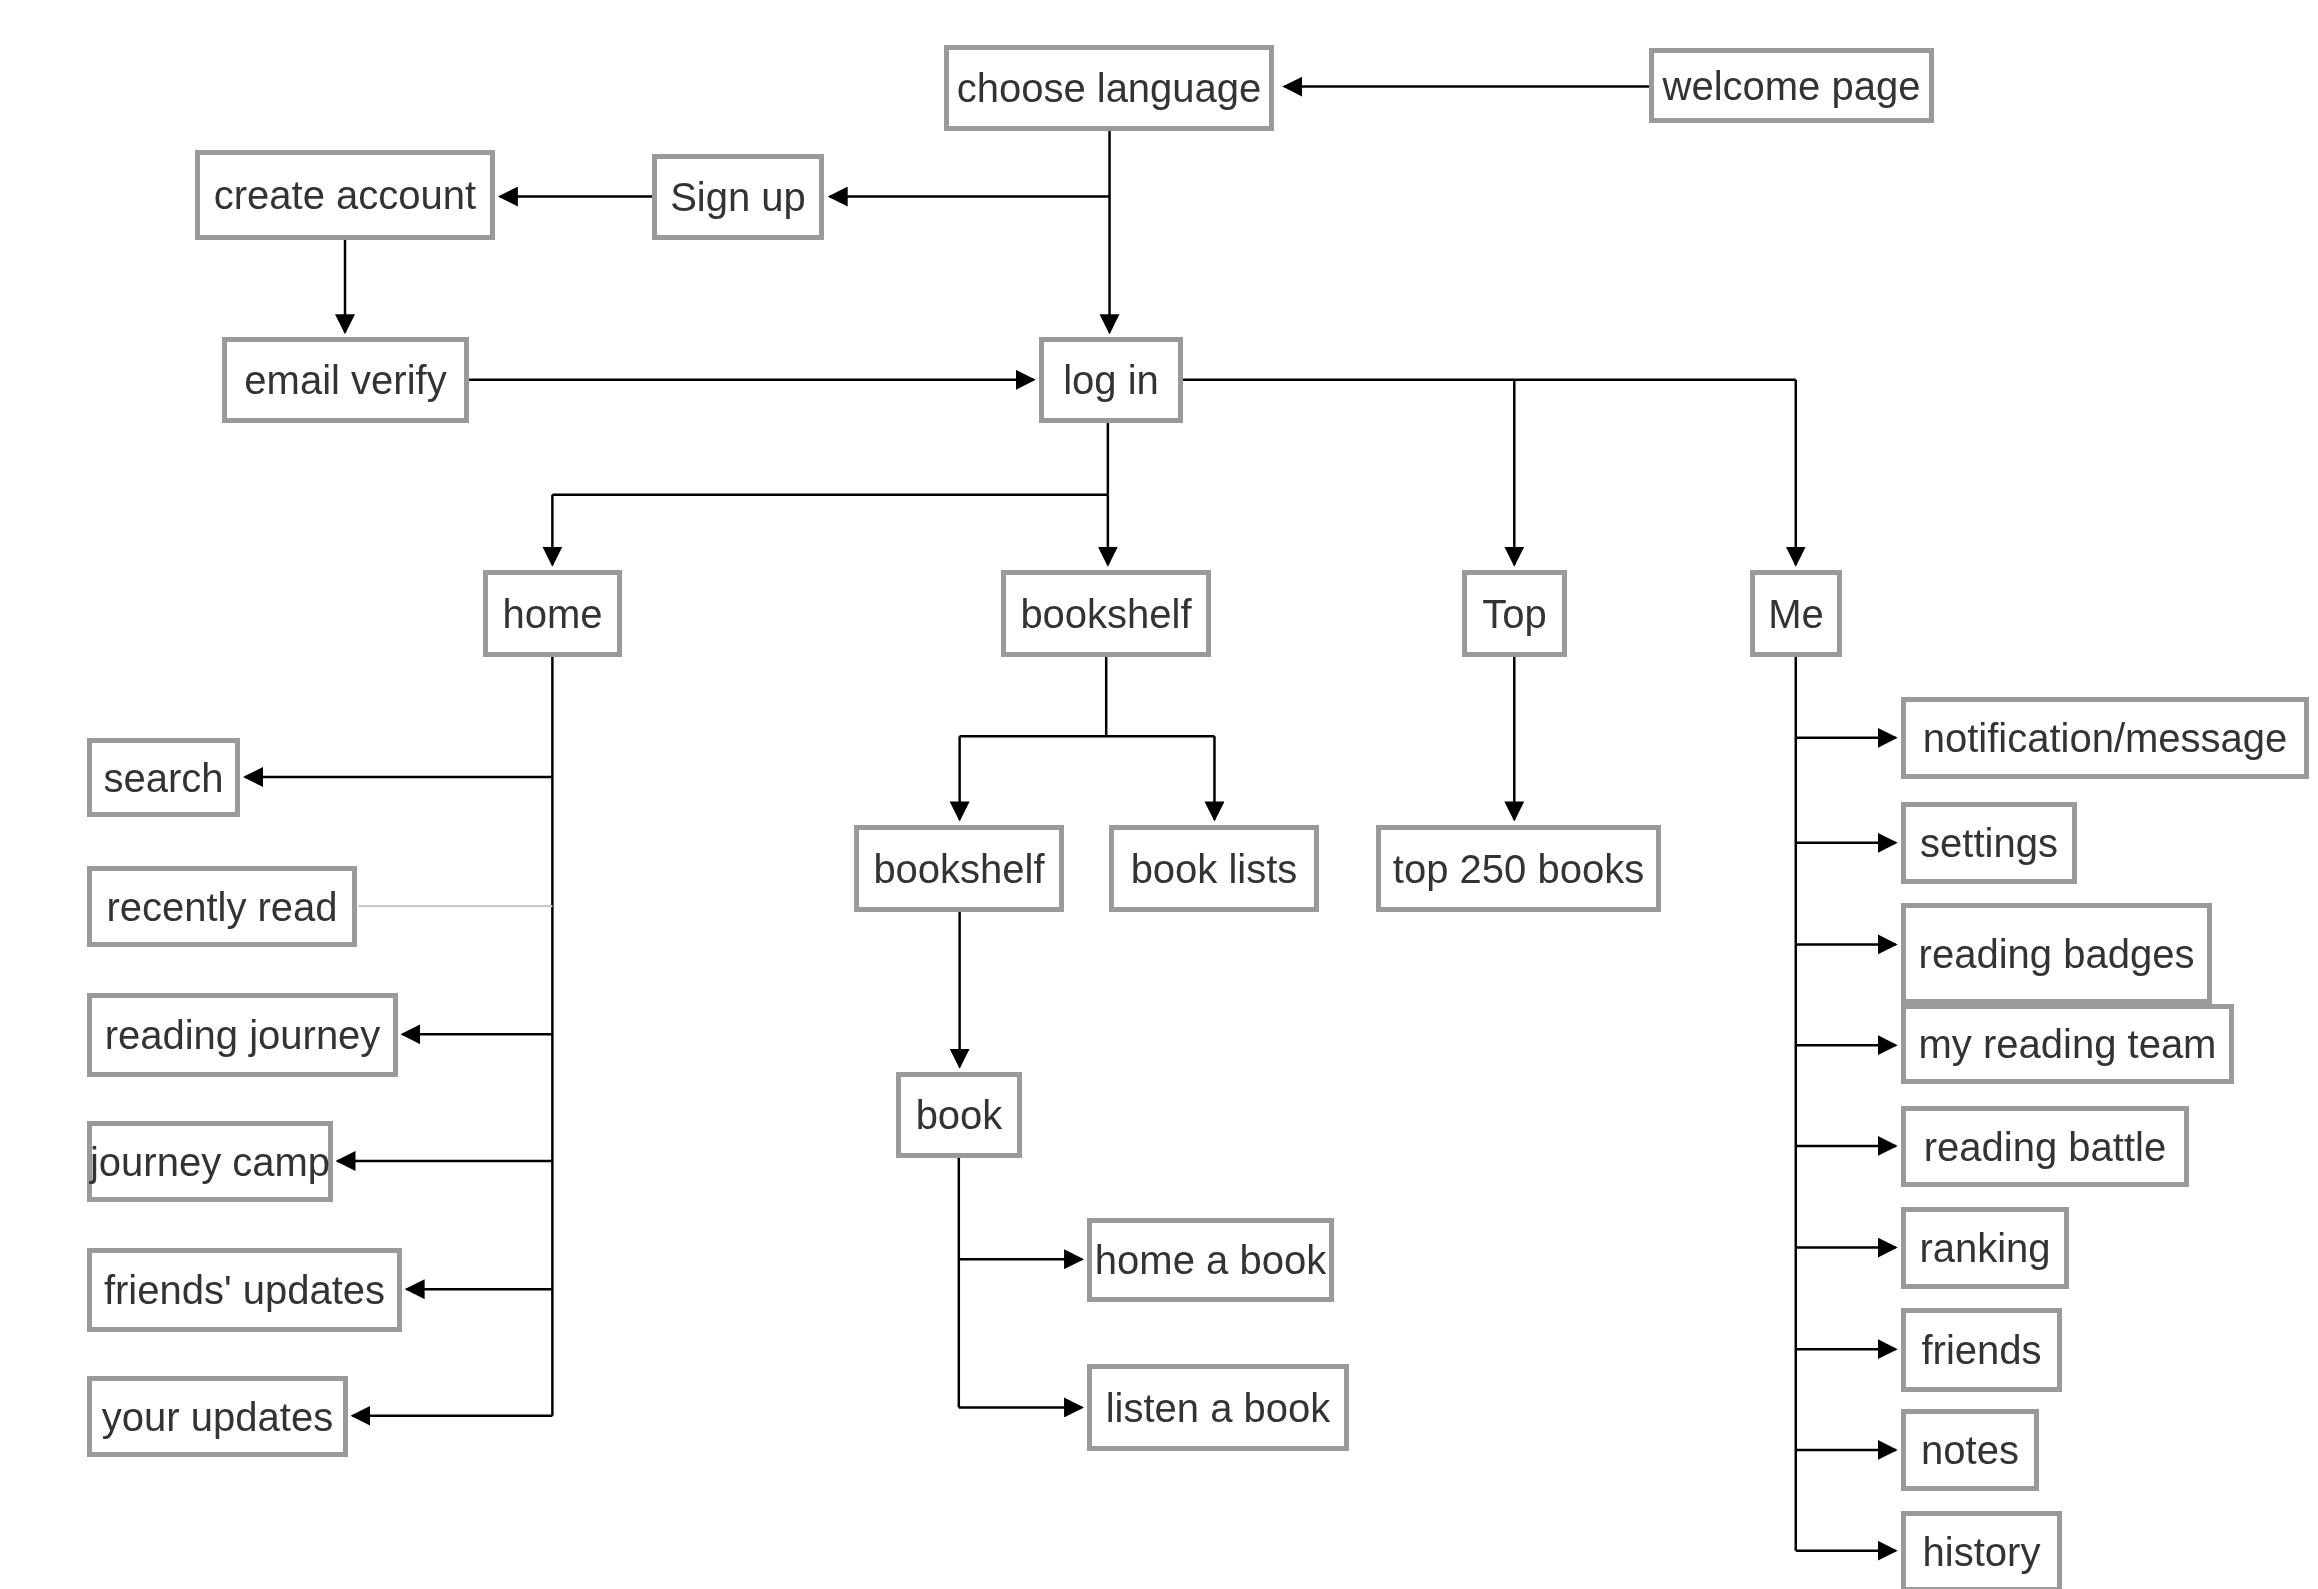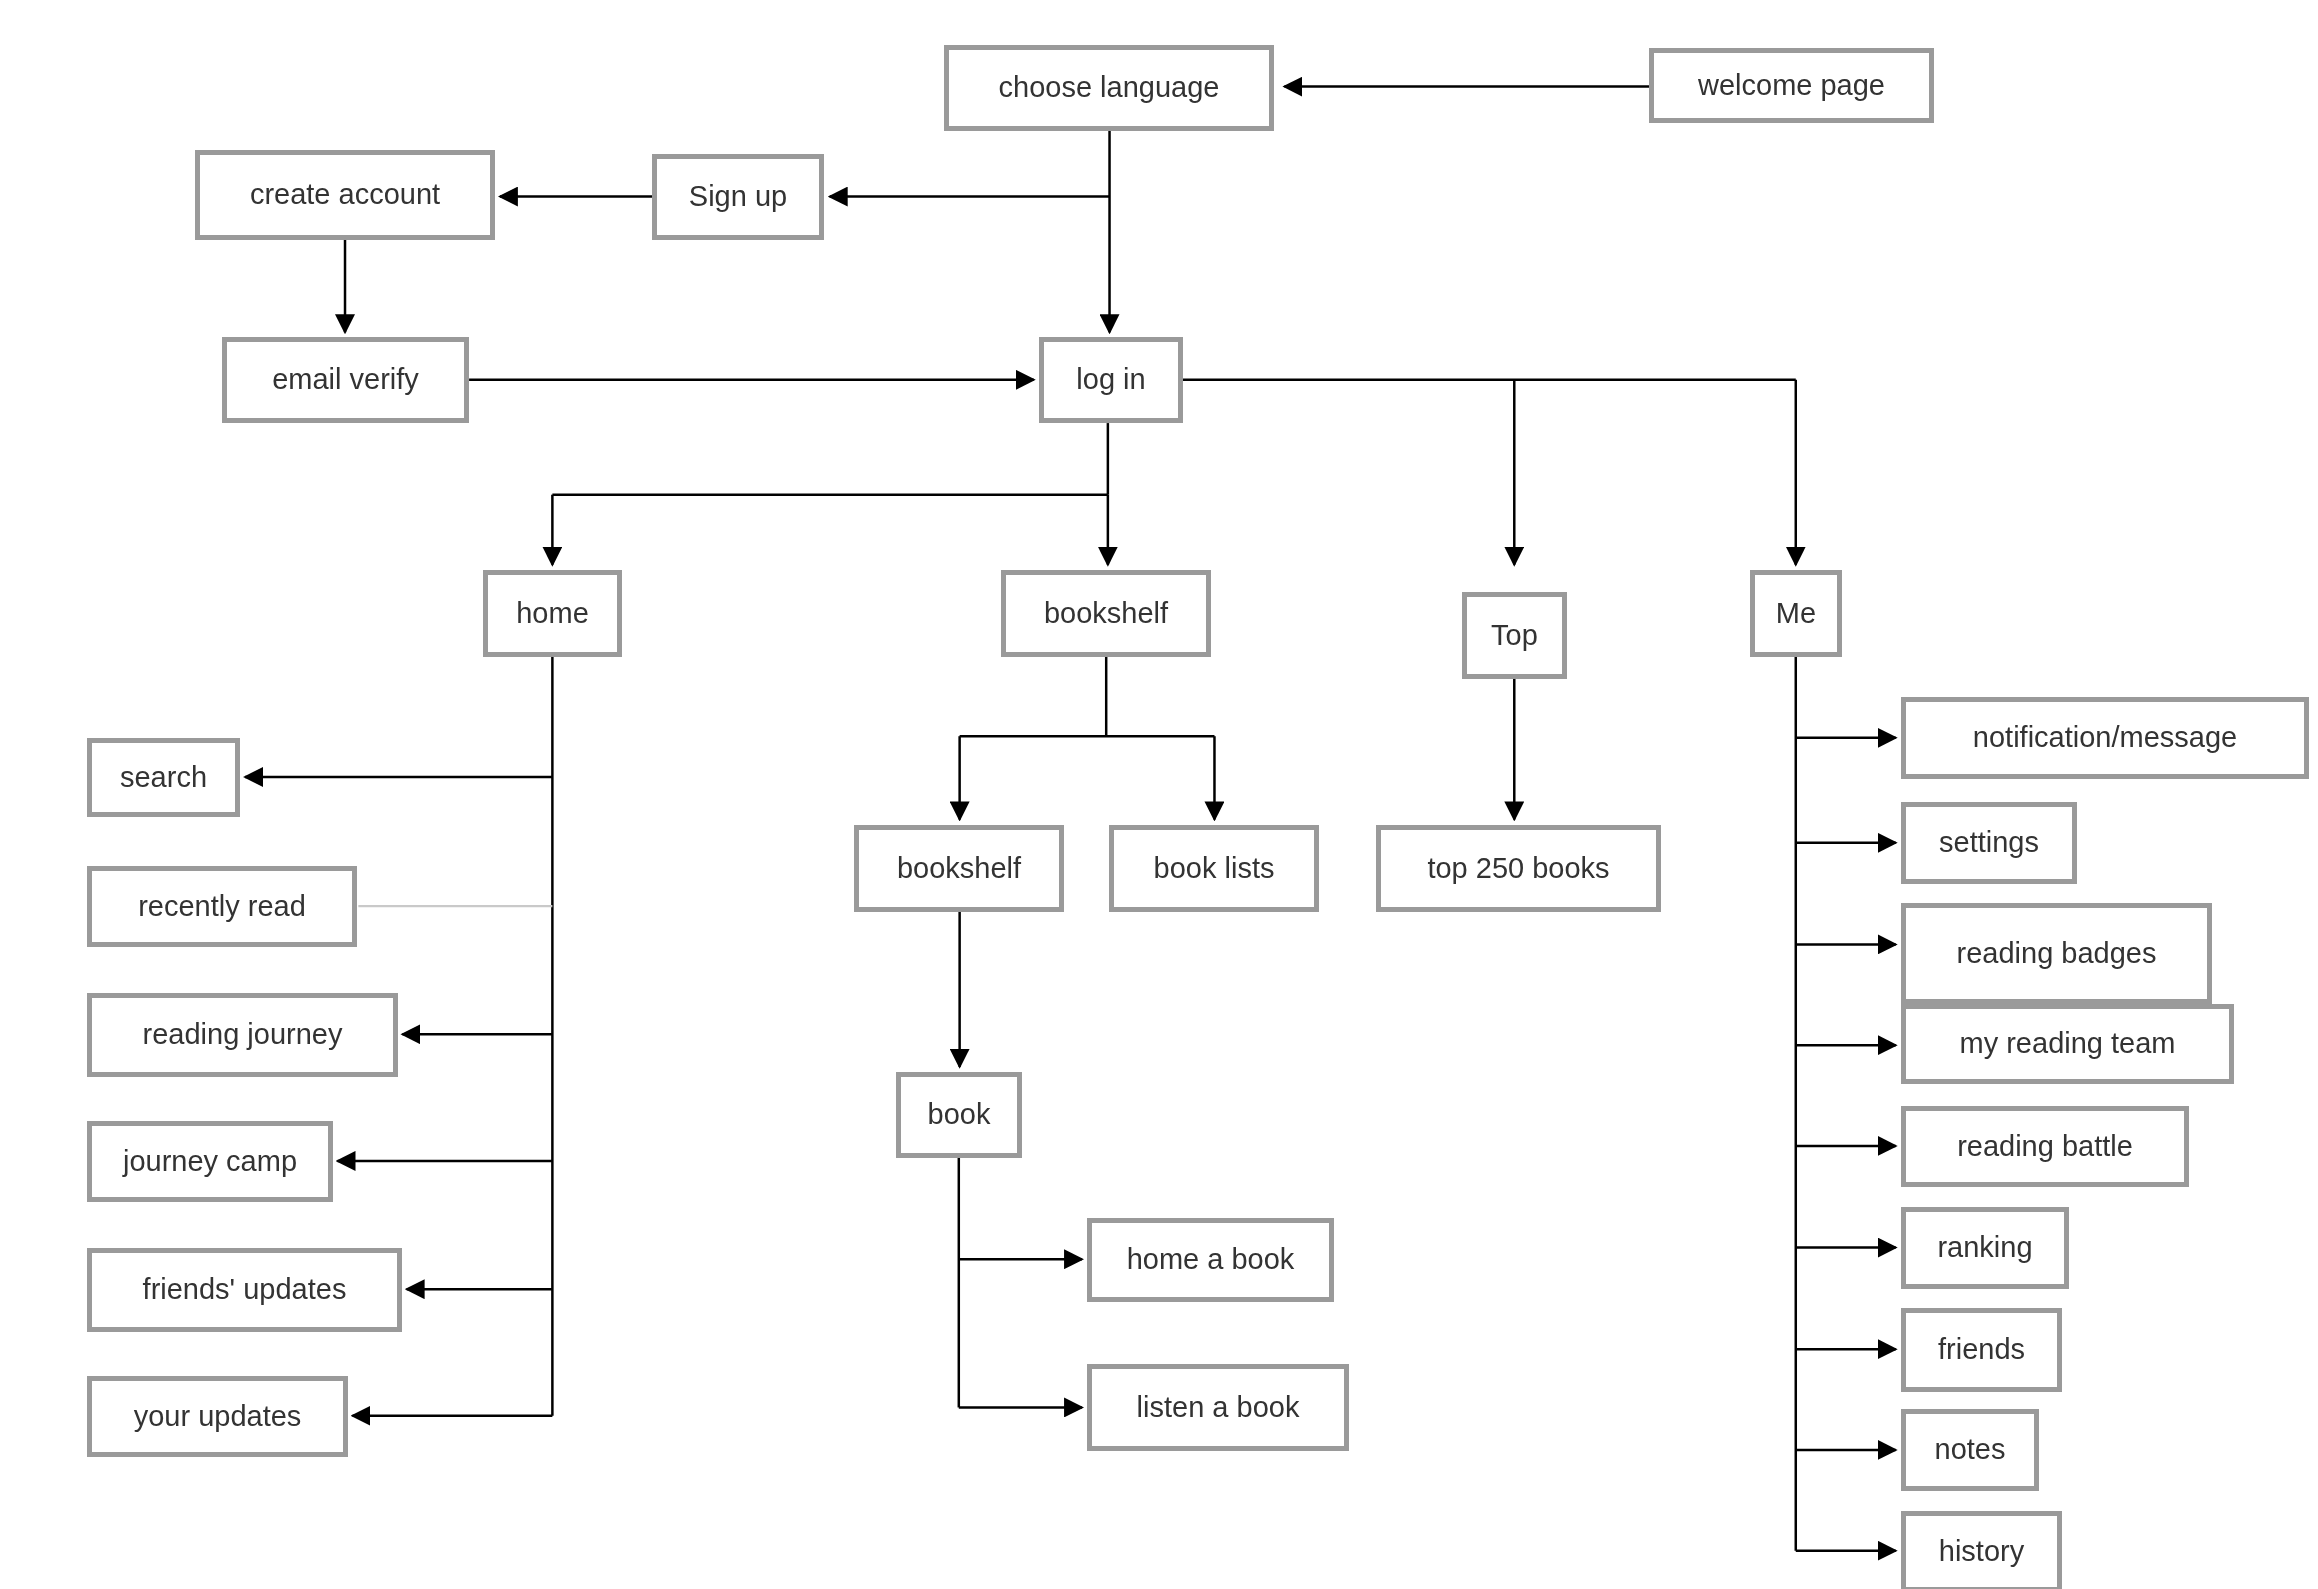--- a/index.html
+++ b/index.html
@@ -30,21 +30,21 @@
   .edges path.light {
     stroke: #c9c9c9;
     stroke-width: 2.5;
   }
   .node {
     position: absolute;
     box-sizing: border-box;
     border: 5px solid #9a9a9a;
     background: #ffffff;
     color: #333333;
-    font-size: 29px;
+    font-size: 40px;
     line-height: 1.1;
     display: flex;
     align-items: center;
     justify-content: center;
     text-align: center;
     white-space: nowrap;
     padding: 0 6.7px;
   }
 </style>
 </head>
@@ -125,21 +125,21 @@
 
   <div class="node" style="left:944px;top:45px;width:330px;height:86px">choose language</div>
   <div class="node" style="left:1649px;top:48px;width:285px;height:75px">welcome page</div>
   <div class="node" style="left:652px;top:154px;width:172px;height:86px">Sign up</div>
   <div class="node" style="left:195px;top:150px;width:300px;height:90px">create account</div>
   <div class="node" style="left:222px;top:337px;width:247px;height:86px">email verify</div>
   <div class="node" style="left:1039px;top:337px;width:144px;height:86px">log in</div>
 
   <div class="node" style="left:483px;top:570px;width:139px;height:87px">home</div>
   <div class="node" style="left:1001px;top:570px;width:210px;height:87px">bookshelf</div>
-  <div class="node" style="left:1462px;top:592px;width:105px;height:87px">Top</div>
+  <div class="node" style="left:1462px;top:570px;width:105px;height:87px">Top</div>
   <div class="node" style="left:1750px;top:570px;width:92px;height:87px">Me</div>
 
   <div class="node" style="left:87px;top:738px;width:153px;height:79px">search</div>
   <div class="node" style="left:87px;top:866px;width:270px;height:81px">recently read</div>
   <div class="node" style="left:87px;top:993px;width:311px;height:84px">reading journey</div>
   <div class="node" style="left:87px;top:1121px;width:246px;height:81px">journey camp</div>
   <div class="node" style="left:87px;top:1248px;width:315px;height:84px">friends' updates</div>
   <div class="node" style="left:87px;top:1376px;width:261px;height:81px">your updates</div>
 
   <div class="node" style="left:854px;top:825px;width:210px;height:87px">bookshelf</div>

